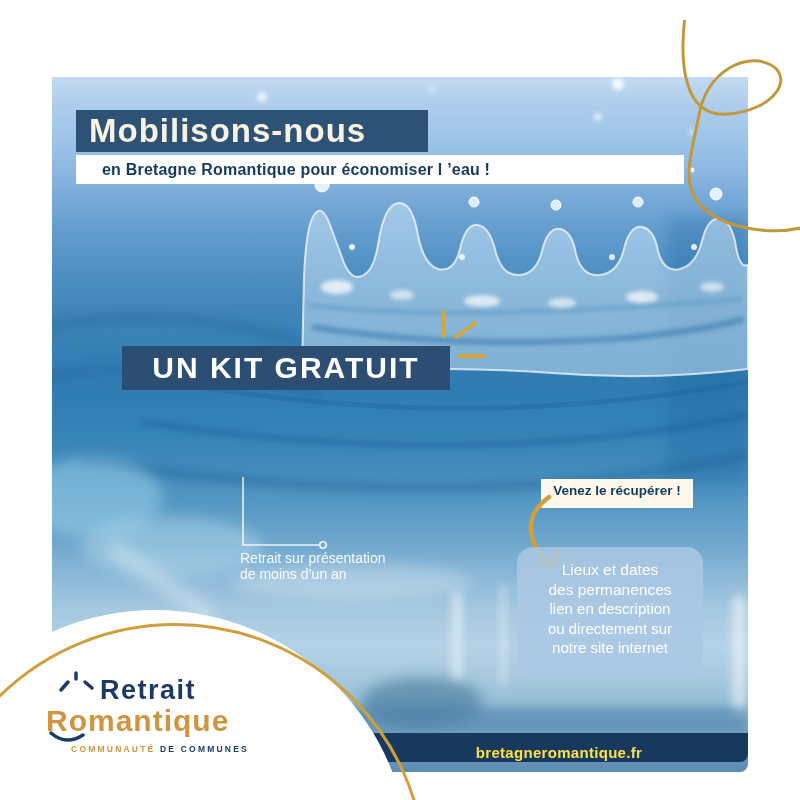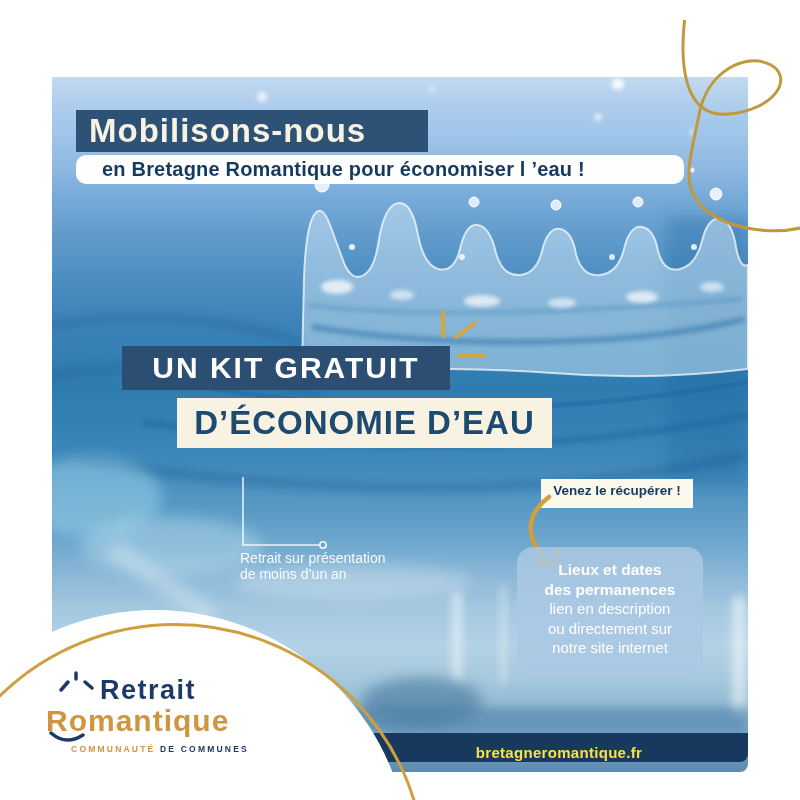--- a/index.html
+++ b/index.html
@@ -15,43 +15,43 @@
       #3583b6 51%,#418abb 56%,#5497c3 61%,#6ea7cd 67%,#8db9d8 72%,
       #a6c9e0 77%,#b4d2e6 82%,#a8cade 86%,#95bdd5 90%,#82aecb 94%,
       #6c99bb 97%,#5d8cb1 100%);}
   .photo svg{position:absolute;left:0;top:0;}
 
   
   .title-box{left:76px;top:90px;width:352px;height:42px;background:var(--navy-box);z-index:2;
     color:var(--cream);font-size:33px;font-weight:700;line-height:42px;padding-left:13px;
     letter-spacing:1px;box-sizing:border-box;}
   .subtitle-bar{left:76px;top:135px;width:608px;height:29px;background:#fefefe;z-index:2;
-    color:var(--navy-dark);font-size:20px;font-weight:700;line-height:29px;padding-left:26px;
-    letter-spacing:.2px;box-sizing:border-box;border-radius:10px;}
+    color:var(--navy-dark);font-size:16px;font-weight:700;line-height:29px;padding-left:26px;
+    letter-spacing:.2px;box-sizing:border-box;}
 
   
   .kit1{left:122px;top:326px;width:328px;height:44px;background:var(--kit-box);z-index:2;
     color:#fdfdfb;font-size:30px;font-weight:700;line-height:44px;text-align:center;
     letter-spacing:2px;}
   .kit2{left:177px;top:378px;width:375px;height:50px;background:var(--cream);z-index:2;
     color:var(--kit-text);font-size:33px;font-weight:700;line-height:50px;text-align:center;
     letter-spacing:1px;}
   .infobar{left:243px;top:430px;width:450px;height:27px;background:var(--info-bar);z-index:2;
     color:#fbfbfa;font-size:13px;font-weight:600;line-height:27px;text-align:center;
     white-space:nowrap;}
   .pickup{left:541px;top:459px;width:152px;height:29px;background:#fdf8ec;z-index:2;
     color:var(--navy-dark);font-size:13.5px;font-weight:700;line-height:24px;text-align:center;}
 
   .retrait{left:240px;top:531px;width:190px;z-index:2;color:rgba(255,255,255,.93);
     font-size:14px;line-height:15.5px;font-weight:500;}
 
   .panel{left:517px;top:527px;width:186px;height:131px;border-radius:16px;z-index:2;
     background:rgba(170,200,228,.85);color:#ffffff;text-align:center;
     padding-top:13px;box-sizing:border-box;}
-  .panel .b{font-size:15.5px;font-weight:700;line-height:19.5px;}
+  .panel .b{font-size:15.5px;font-weight:400;line-height:19.5px;}
   .panel .n{font-size:15px;font-weight:500;line-height:19.5px;}
 
   .webbar{left:370px;top:713px;width:378px;height:29px;background:var(--web-bar);z-index:2;
     border-radius:0 0 8px 0;color:#fde047;font-size:15px;font-weight:600;line-height:39px;
     text-align:center;letter-spacing:.3px;}
 
   
   .swirl{left:0;top:0;z-index:3;pointer-events:none;}
   .burst{left:430px;top:285px;z-index:2;}
   .connector{left:233px;top:455px;z-index:2;}
@@ -153,21 +153,20 @@
 
   <svg class="abs burst" width="70" height="60" viewBox="0 0 70 60">
     <g stroke="#d4a63e" stroke-width="4" stroke-linecap="round">
       <line x1="13" y1="7" x2="13" y2="31"></line>
       <line x1="26" y1="32" x2="45" y2="18"></line>
       <line x1="29" y1="51" x2="54" y2="51"></line>
     </g>
   </svg>
 
   <div class="abs kit1">UN KIT GRATUIT</div>
-  <div class="abs kit2">D’ÉCONOMIE D’EAU</div>
   <div class="abs pickup">Venez le récupérer !</div>
 
   <svg class="abs connector" width="100" height="80" viewBox="0 0 100 80">
     <polyline points="10,2 10,70 86,70" fill="none" stroke="rgba(255,255,255,.85)" stroke-width="1.6"></polyline>
     <circle cx="90" cy="70" r="3.2" fill="none" stroke="rgba(255,255,255,.9)" stroke-width="1.6"></circle>
   </svg>
 
   <div class="abs retrait">
     <div>Retrait sur présentation</div>
     <div>de moins d’un an</div>

